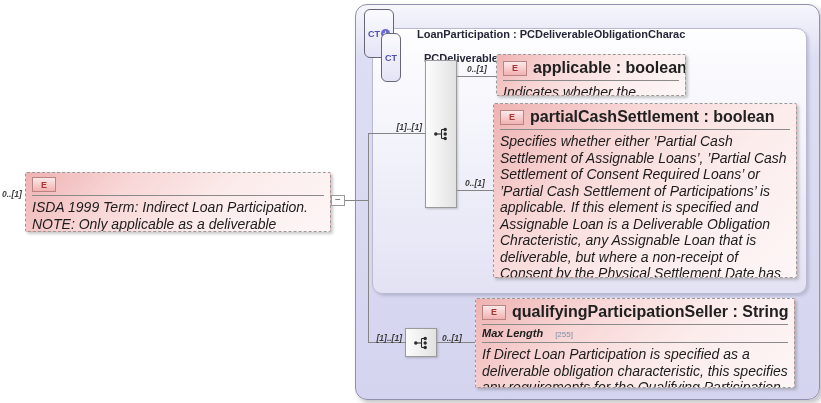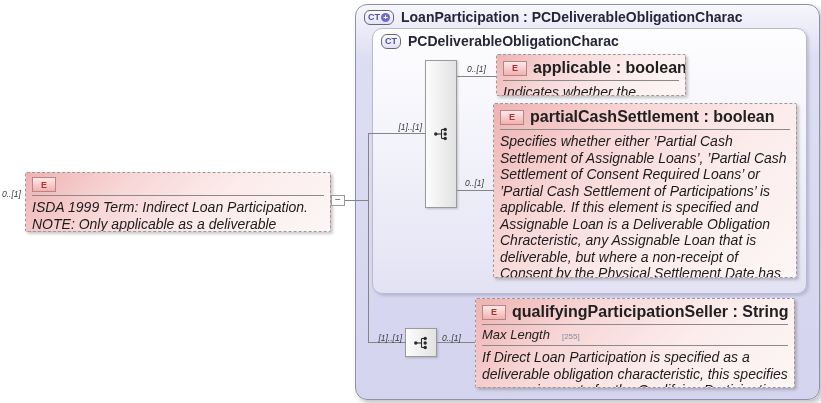--- a/index.html
+++ b/index.html
@@ -4,39 +4,39 @@
 <style>
   html,body { margin:0; padding:0; background:#ffffff; }
   .canvas {
     position:relative; width:821px; height:403px; background:#ffffff;
     font-family:"Liberation Sans", sans-serif; overflow:hidden;
   }
   .hline { position:absolute; height:1px; background:#858585; z-index:5; }
   .vline { position:absolute; width:1px;  background:#858585; z-index:5; }
 
   .card {
-    position:absolute; font-size:8.5px; font-style:italic; font-weight:normal;
+    position:absolute; font-size:8.5px; font-style:italic; font-weight:bold;
     color:#3a3a3a; white-space:nowrap; z-index:6;
   }
 
   .container-outer {
     position:absolute; border:1px solid #8f8fae; border-radius:12px;
     background:linear-gradient(180deg,#f6f6fc 0%, #dddDF3 14%, #d4d4ef 100%);
     box-shadow:3px 3px 5px rgba(80,80,90,0.35); z-index:1;
   }
   .container-inner {
     position:absolute; border:1px solid #b9b9cf; border-radius:10px;
     background:linear-gradient(180deg,#fefeff 0%, #f1f1fa 50%, #e2e2f4 100%);
     box-shadow:2px 2px 3px rgba(90,90,120,0.25); z-index:2;
   }
   .ct-head { position:absolute; display:flex; align-items:center; gap:7px; z-index:3; }
-  .ct-title { font-weight:bold; font-size:14px; color:#26263a; white-space:nowrap; }
+  .ct-title { font-weight:bold; font-size:11px; color:#26263a; white-space:nowrap;margin-left:16px; }
   .ctbadge {
     display:inline-flex; align-items:center; justify-content:center; gap:1px;
-    height:13px; padding:0 3px; border:1px solid #666677; border-radius:6px;
+    height:13px; padding:17px 3px; border:1px solid #666677; border-radius:6px;
     background:linear-gradient(180deg,#fbfbfe,#e3e3f6);
     color:#4f4fae; font-weight:bold; font-size:9px;
   }
   .ctplus {
     display:inline-block; width:9px; height:9px; border-radius:50%;
     background:#6b6bd6; color:#ffffff; font-size:8px; line-height:9px;
     text-align:center; font-weight:bold;
   }
 
   .elem {
@@ -55,21 +55,21 @@
     color:#b03434; font-weight:bold; font-size:9px; font-style:normal;
   }
   .etitle { font-weight:bold; font-size:16px; color:#202020; white-space:nowrap; }
   .anno {
     font-style:italic; font-size:14px; color:#1c1c1c; line-height:1.18; padding-top:3px;
   }
   .facet-row {
     display:flex; align-items:baseline; gap:12px;
     padding:2px 0 3px 0; border-bottom:1px solid #8a8a8a;
   }
-  .facet-label { font-size:13px; font-weight:normal; font-style:italic; color:#202020; }
+  .facet-label { font-size:11px; font-weight:bold; font-style:italic; color:#202020; }
   .facet-value { font-size:8px; color:#7d8fa6; }
 
   .conn {
     position:absolute; box-sizing:border-box; border:1px solid #9a9a9a;
     background:linear-gradient(90deg,#fcfcfc,#e2e2e2);
     box-shadow:1px 1px 2px rgba(80,80,80,0.3);
     display:flex; align-items:center; justify-content:center; z-index:4;
   }
 
   .collapse-box {

